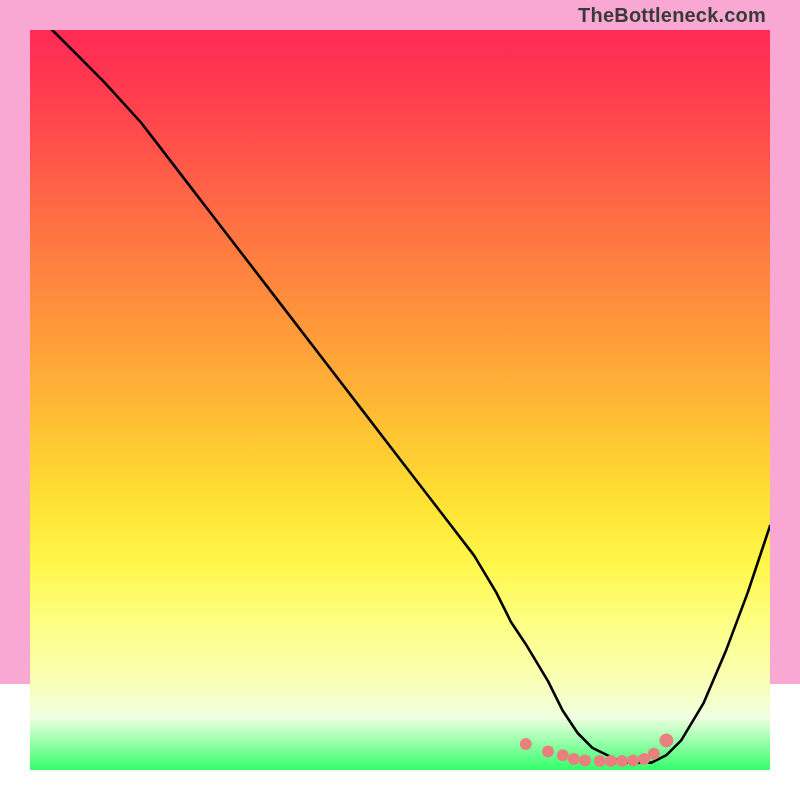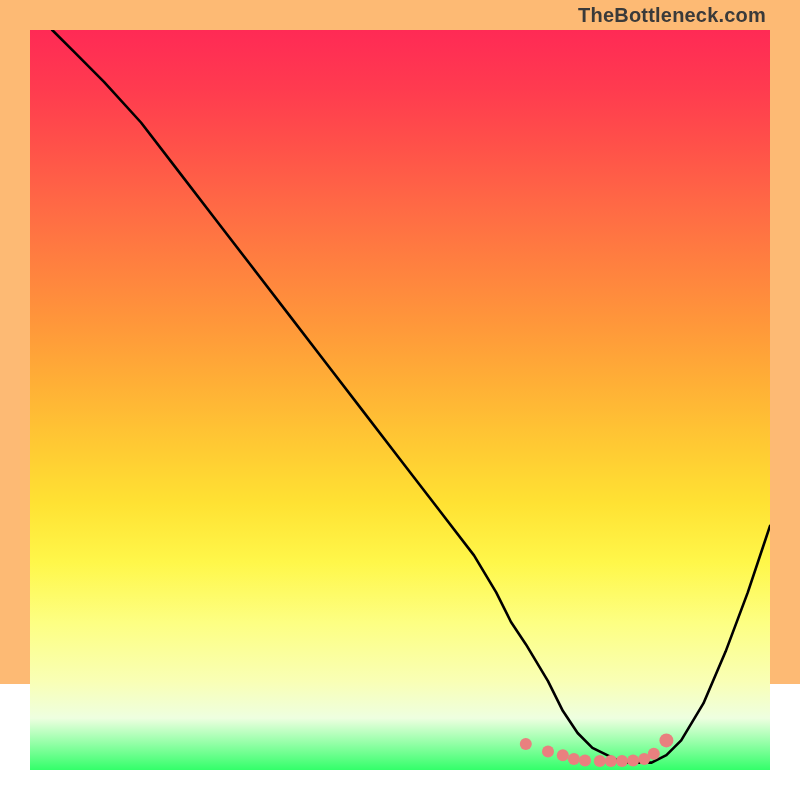--- a/index.html
+++ b/index.html
@@ -1,21 +1,21 @@
 <!DOCTYPE html>
 <html><head>
 <meta charset="utf-8">
 <style>
   * { margin: 0; padding: 0; box-sizing: border-box; }
   html, body { width: 800px; height: 800px; overflow: hidden; background: #fff; }
   .wrap {
     position: relative;
     width: 800px;
     height: 684px;
-    background: #fdba74;
+    background: #f9a8d4;
   }
   .plot-area {
     position: absolute;
     left: 30px;
     top: 30px;
     width: 740px;
     height: 740px;
     background: linear-gradient(to bottom,
       #ff2a55 0%,
       #ff3b4f 8%,

